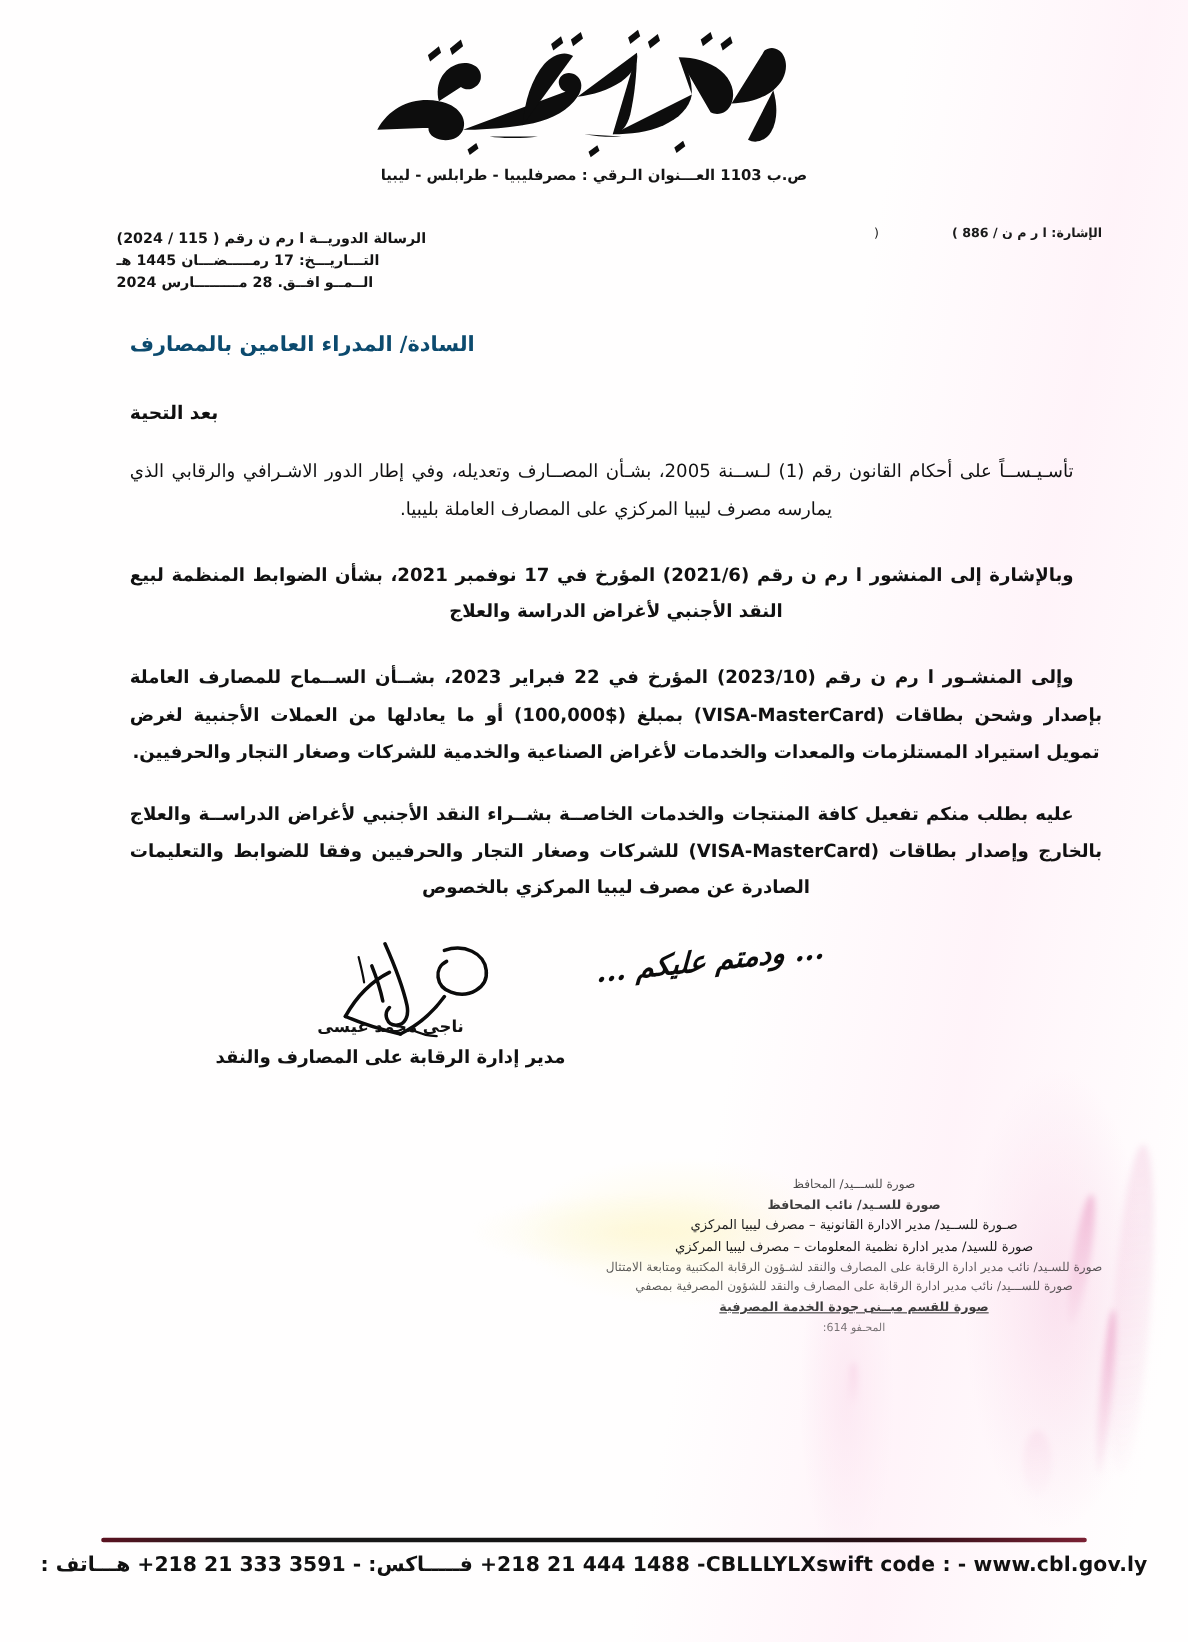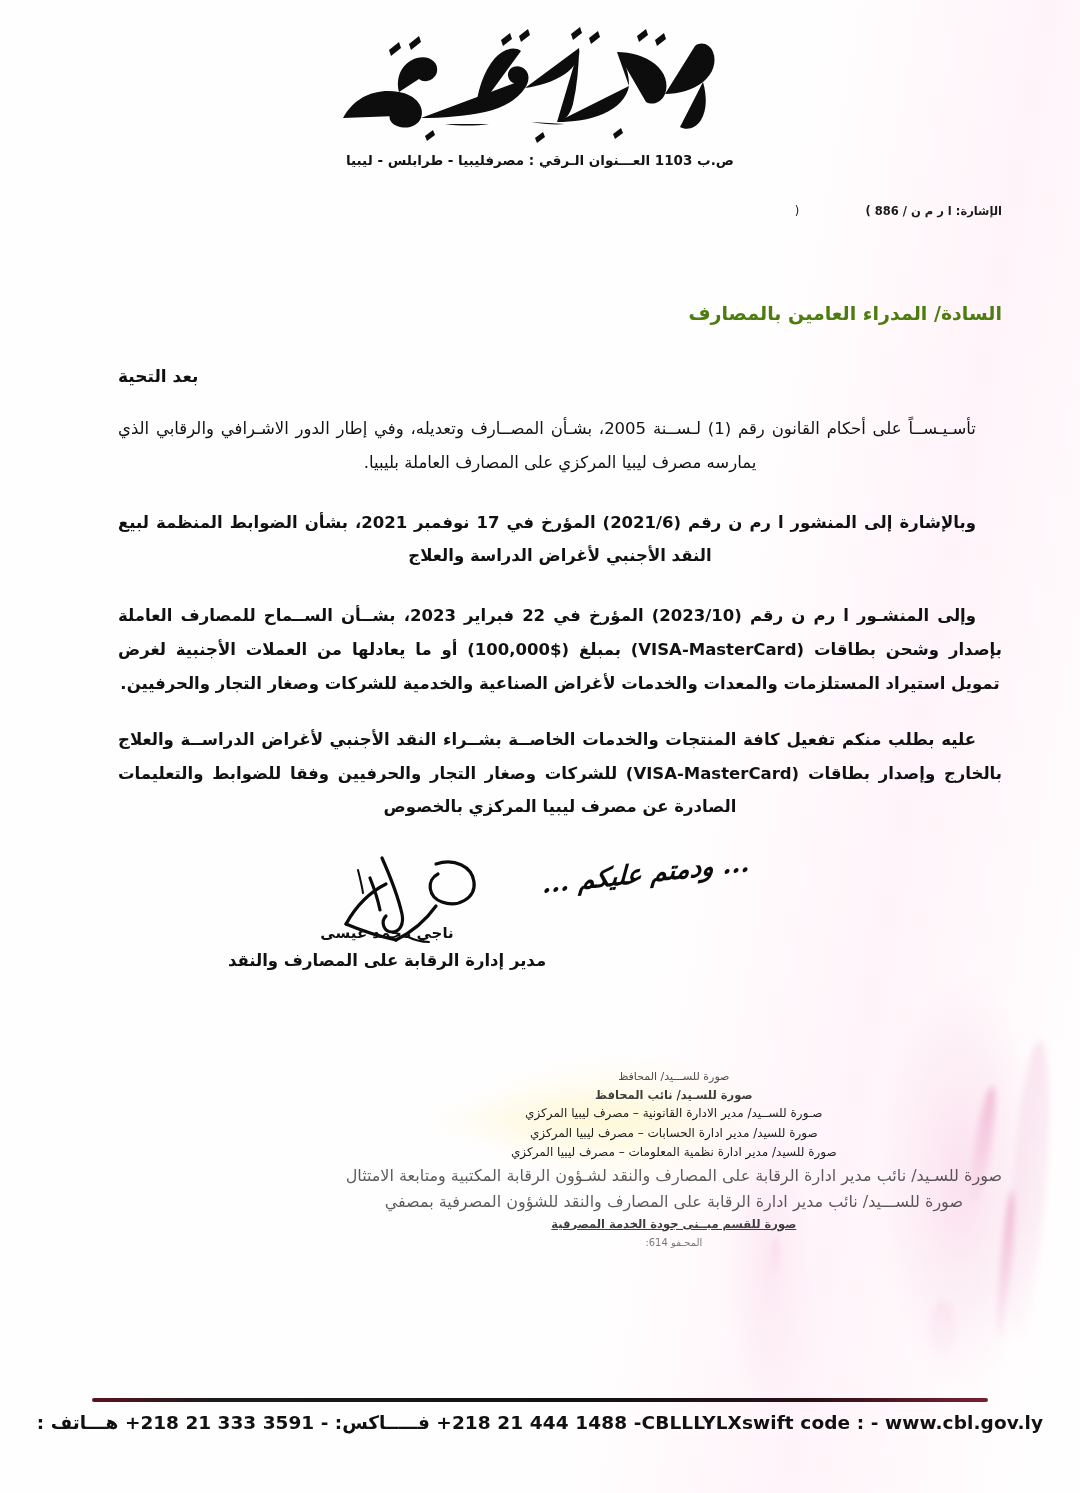--- a/index.html
+++ b/index.html
@@ -63,22 +63,22 @@
     position:absolute;left:106px;top:4px;
     text-align:left;line-height:1.55;
   }
   .ref-left div{font-size:13px;font-weight:700;color:#141414;white-space:nowrap;}
   .ref-left .sp{letter-spacing:.2px;}
 
   
   .body{position:relative;z-index:7;padding:0 78px 0 118px;margin-top:20px;}
 
   .addressee{
-    text-align:right;direction:rtl;
-    font-size:19px;font-weight:700;color:#4d7c0f;
+    text-align:left;direction:rtl;
+    font-size:19px;font-weight:700;color:#0c4a6e;
     margin-top:0;
   }
   .greeting{
     text-align:left;direction:rtl;
     font-size:17px;font-weight:700;color:#101010;
     margin-top:42px;
   }
 
   p.para{
     direction:rtl;text-align:justify;text-align-last:center;
@@ -91,40 +91,40 @@
 
   
   .sign-zone{position:relative;z-index:7;height:150px;margin-top:28px;}
   .handwritten{
     position:absolute;right:330px;top:6px;
     font-family:"DejaVu Serif","Liberation Serif",serif;
     font-size:26px;font-weight:700;font-style:italic;
     transform:rotate(-6deg) skewX(-8deg);
     color:#0c0c0c;letter-spacing:-1px;
   }
-  .sig-block{position:absolute;right:528px;top:0;width:330px;text-align:center;}
+  .sig-block{position:absolute;right:560px;top:0;width:330px;text-align:center;}
   .sig-svg{position:absolute;left:64px;top:-4px;width:210px;height:96px;}
   .sig-name{
     position:relative;margin-top:72px;
     font-size:15px;font-weight:700;color:#111;
   }
   .sig-title{
     margin-top:9px;font-size:16.5px;font-weight:700;color:#111;
   }
 
   
   .cc{
     position:absolute;z-index:7;right:78px;top:1068px;
     text-align:center;direction:rtl;color:#1b1b1b;
   }
   .cc div{line-height:1.62;white-space:nowrap;}
   .cc .c1{font-size:11px;font-weight:400;opacity:.8;}
   .cc .c2{font-size:11.5px;font-weight:600;opacity:.85;}
   .cc .c3{font-size:12px;font-weight:400;}
-  .cc .c4{font-size:16px;font-weight:400;opacity:.72;}
+  .cc .c4{font-size:11px;font-weight:400;opacity:.72;}
   .cc .c5{font-size:11.5px;font-weight:700;text-decoration:underline;opacity:.85;}
   .cc .c6{font-size:10px;font-weight:400;opacity:.6;margin-top:2px;}
 
   
   .rule{
     position:absolute;z-index:7;left:92px;right:92px;top:1398px;height:4px;
     background:linear-gradient(90deg,#5b1220 0%,#1b1b1b 14%,#121212 52%,#2a1016 80%,#7a2033 100%);
     border-radius:2px;
   }
   .footer{
@@ -184,20 +184,25 @@
       </svg>
     </div>
     <div class="addr">ص.ب 1103 العـــنوان الـرقي : مصرفليبيا - طرابلس - ليبيا</div>
   </div>
 
   <div class="ref-row">
     <div class="ref-right">
       <span>الإشارة: ا ر م ن / 886 )</span>
       <span class="brace">(</span>
     </div>
+    <div class="ref-left">
+      <div class="sp">الرسالة الدوريــة ا رم ن رقم ( 115 / 2024)</div>
+      <div class="sp">التـــاريـــخ: 17 رمـــــضـــان 1445 هـ</div>
+      <div class="sp">الــمــو افــق. 28 مـــــــــارس 2024</div>
+    </div>
   </div>
 
   <div class="body">
     <div class="addressee">السادة/ المدراء العامين بالمصارف</div>
     <div class="greeting">بعد التحية</div>
 
     <p class="para">تأسـيـســاً على أحكام القانون رقم (1) لـســنة 2005، بشـأن المصــارف وتعديله، وفي إطار الدور الاشـرافي والرقابي الذي يمارسه مصرف ليبيا المركزي على المصارف العاملة بليبيا.</p>
     <p class="para bold">وبالإشارة إلى المنشور ا رم ن رقم (2021/6) المؤرخ في 17 نوفمبر 2021، بشأن الضوابط المنظمة لبيع النقد الأجنبي لأغراض الدراسة والعلاج</p>
     <p class="para bold">وإلى المنشـور ا رم ن رقم (2023/10) المؤرخ في 22 فبراير 2023، بشــأن الســماح للمصارف العاملة بإصدار وشحن بطاقات (VISA-MasterCard) بمبلغ ($100,000) أو ما يعادلها من العملات الأجنبية لغرض تمويل استيراد المستلزمات والمعدات والخدمات لأغراض الصناعية والخدمية للشركات وصغار التجار والحرفيين.</p>
     <p class="para bold tight">عليه بطلب منكم تفعيل كافة المنتجات والخدمات الخاصــة بشــراء النقد الأجنبي لأغراض الدراســة والعلاج بالخارج وإصدار بطاقات (VISA-MasterCard) للشركات وصغار التجار والحرفيين وفقا للضوابط والتعليمات الصادرة عن مصرف ليبيا المركزي بالخصوص</p>
@@ -222,21 +227,20 @@
       </svg>
       <div class="sig-name">ناجي محمد عيسى</div>
       <div class="sig-title">مدير إدارة الرقابة على المصارف والنقد</div>
     </div>
   </div>
 
   <div class="cc">
     <div class="c1">صورة للســـيد/ المحافظ</div>
     <div class="c2">صورة للسـيد/ نائب المحافظ</div>
     <div class="c3">صـورة للســيد/ مدير الادارة القانونية – مصرف ليبيا المركزي</div>
-    <div class="c3">صورة للسيد/ مدير ادارة الحسابات – مصرف ليبيا المركزي</div>
     <div class="c3">صورة للسيد/ مدير ادارة نظمية المعلومات – مصرف ليبيا المركزي</div>
     <div class="c4">صورة للسـيد/ نائب مدير ادارة الرقابة على المصارف والنقد لشـؤون الرقابة المكتبية ومتابعة الامتثال</div>
     <div class="c4">صورة للســـيد/ نائب مدير ادارة الرقابة على المصارف والنقد للشؤون المصرفية بمصفي</div>
     <div class="c5">صورة للقسم مبــنى جودة الخدمة المصرفية</div>
     <div class="c6">المحـفو 614:</div>
   </div>
 
   <div class="rule"></div>
   <div class="footer">
     <span class="lat">www.cbl.gov.ly</span>

